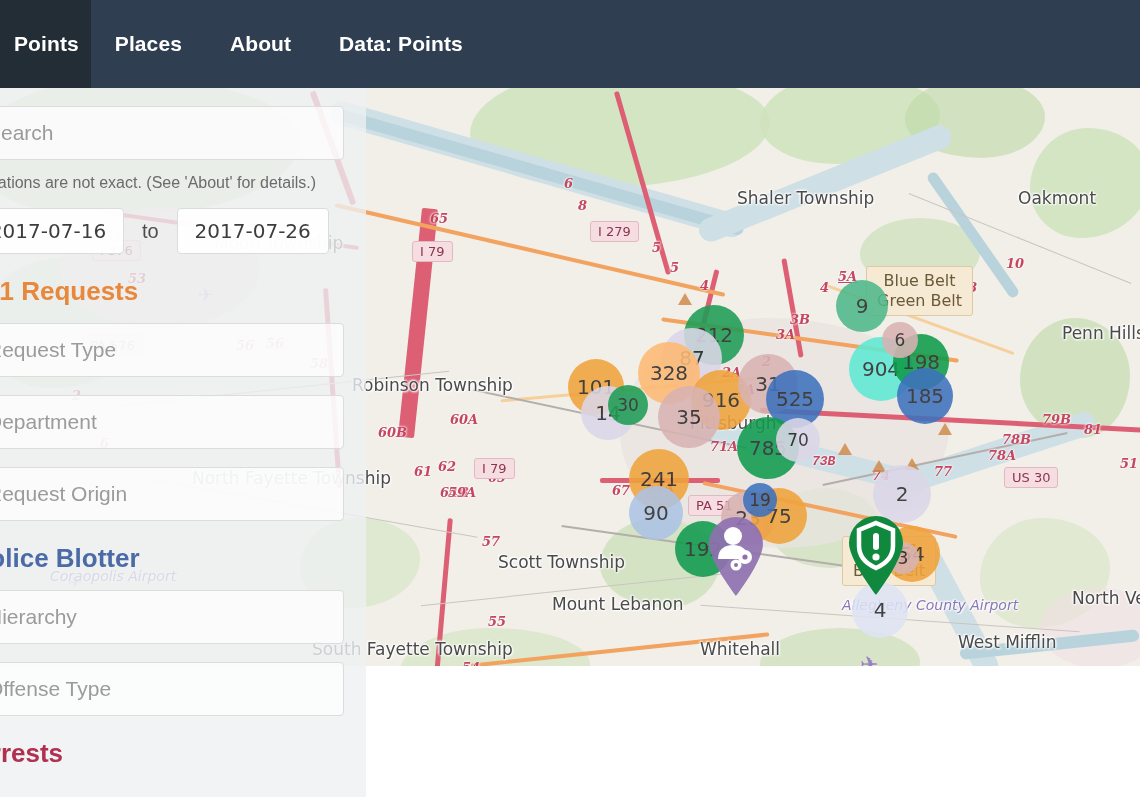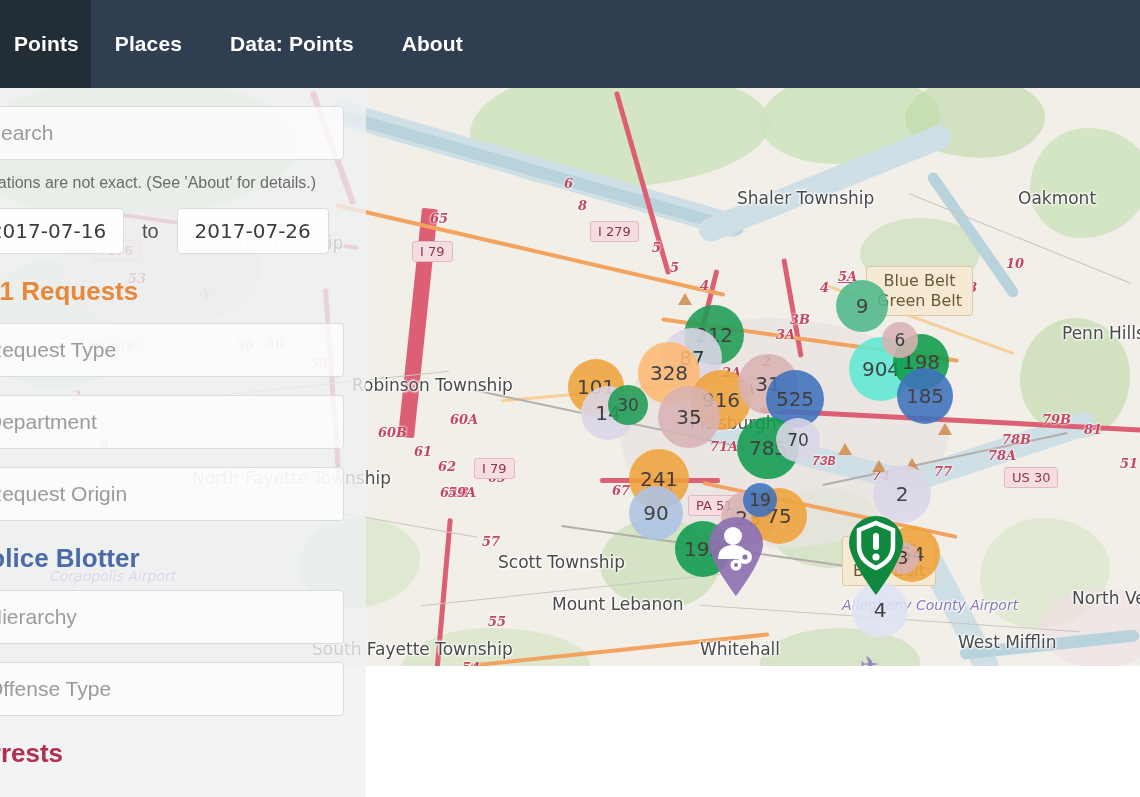--- a/index.html
+++ b/index.html
@@ -233,21 +233,21 @@
           <div class="hwy-num" style="left: 1042px; top: 324px;">79B</div>
           <div class="hwy-num" style="left: 1084px; top: 334px;">81</div>
           <div class="hwy-num" style="left: 1120px; top: 368px;">51</div>
           <div class="hwy-num" style="left: 104px; top: 142px;">52</div>
           <div class="hwy-num" style="left: 128px; top: 183px;">53</div>
           <div class="hwy-num" style="left: 236px; top: 250px;">56</div>
           <div class="hwy-num" style="left: 266px; top: 248px;">56</div>
           <div class="hwy-num" style="left: 310px; top: 268px;">58</div>
           <div class="hwy-num" style="left: 378px; top: 337px;">60B</div>
           <div class="hwy-num" style="left: 450px; top: 324px;">60A</div>
-          <div class="hwy-num" style="left: 414px; top: 356px;">61</div>
+          <div class="hwy-num" style="left: 414px; top: 376px;">61</div>
           <div class="hwy-num" style="left: 438px; top: 371px;">62</div>
           <div class="hwy-num" style="left: 440px; top: 397px;">64B</div>
           <div class="hwy-num" style="left: 400px; top: 397px; margin-left: 48px;">59A</div>
           <div class="hwy-num" style="left: 488px; top: 382px;">65</div>
           <div class="hwy-num" style="left: 612px; top: 395px;">67</div>
           <div class="hwy-num" style="left: 646px; top: 392px;">64A</div>
           <div class="hwy-num" style="left: 482px; top: 446px;">57</div>
           <div class="hwy-num" style="left: 488px; top: 526px;">55</div>
           <div class="hwy-num" style="left: 462px; top: 572px;">54</div>
           <div class="hwy-num" style="left: 100px; top: 348px;">6</div>
@@ -351,18 +351,18 @@
         <div class="fld" style="margin-bottom: 18px;">Hierarchy</div>
         <div class="fld" style="margin-bottom: 18px;">Offense Type</div>
         <div class="sect-hd red">Arrests</div>
       </div>
   </div>
 
   <div class="navbar">
     <div id="nav-layer" style="display:flex;align-items:center;height:88px;">
         <div class="nav-item active">Points</div>
         <div class="nav-item">Places</div>
+        <div class="nav-item">About</div>
         <div class="nav-item">Data: Points</div>
-        <div class="nav-item">About</div>
       </div>
   </div>
 
 </div>
 
 </body></html>

